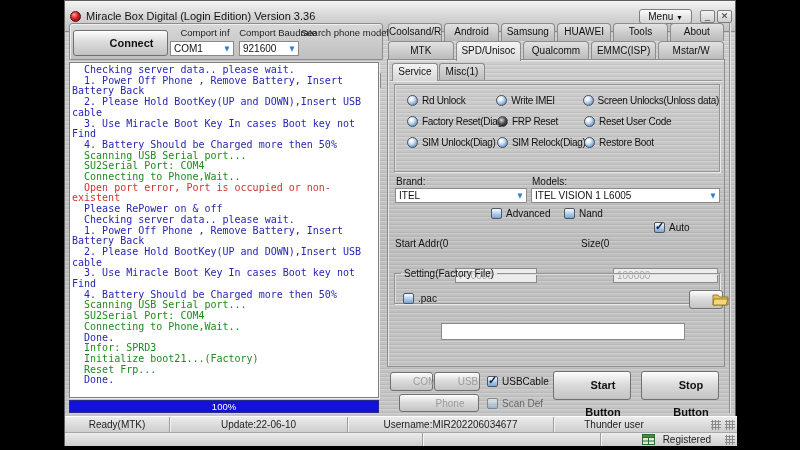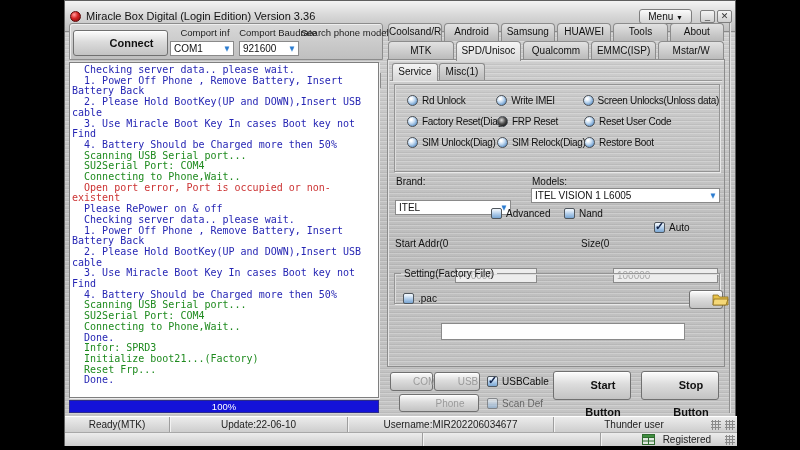--- a/index.html
+++ b/index.html
@@ -210,21 +210,21 @@
               <span class="svc-label">SIM Relock(Diag)</span>
             </span>
             <span class="svc-cell">
               <span class="radio"></span>
               <span class="svc-label">Restore Boot</span>
             </span>
           </div>
         </div>
 
       <div class="form-label" style="left:8px;top:116px;">Brand:</div>
-      <div class="combo" style="left:7px;top:140px;width:116px;">
+      <div class="combo" style="left:7px;top:128px;width:132px;">
         <span class="val">ITEL</span>
         <span class="dd">▼</span>
       </div>
       <div class="form-label" style="left:144px;top:116px;">Models:</div>
       <div class="combo" style="left:143px;top:128px;width:189px;">
         <span class="val">ITEL VISION 1 L6005</span>
         <span class="dd">▼</span>
       </div>
 
       <div class="cb-wrap" style="left:103px;top:148px;">
@@ -274,21 +274,21 @@
       <span class="checkbox"></span>
       <span class="lbl">Scan Def</span>
     </div>
     <div class="btn big-btn" style="left:488px;top:370px;width:78px;height:29px;">Start Button</div>
     <div class="btn big-btn" style="left:576px;top:370px;width:78px;height:29px;">Stop Button</div>
 
     <div class="statusbar" id="statusbar1">
       <div class="seg" style="width:105px;">Ready(MTK)</div>
       <div class="seg" style="width:178px;">Update:22-06-10</div>
       <div class="seg" style="width:206px;">Username:MIR202206034677</div>
-      <div class="seg" style="width:120px;border-right:none;box-shadow:none;margin-left:20px;">Thunder user</div>
+      <div class="seg" style="width:120px;border-right:none;box-shadow:none;">Thunder user</div>
       <div class="grip"></div>
       <div class="grip" style="margin-left:2px;"></div>
     </div>
     <div class="statusbar" id="statusbar2">
       <div class="seg" style="width:358px;"></div>
       <div class="seg" style="width:178px;"></div>
       <div class="seg" style="flex:1;border-right:none;box-shadow:none;justify-content:flex-end;">
         <svg class="reg-icon" viewBox="0 0 13 11">
           <rect x="0.5" y="0.5" width="12" height="10" fill="#dfe8df" stroke="#2f6b2f"></rect>
           <rect x="0.5" y="0.5" width="12" height="3" fill="#3f8f3f" stroke="#2f6b2f"></rect>

